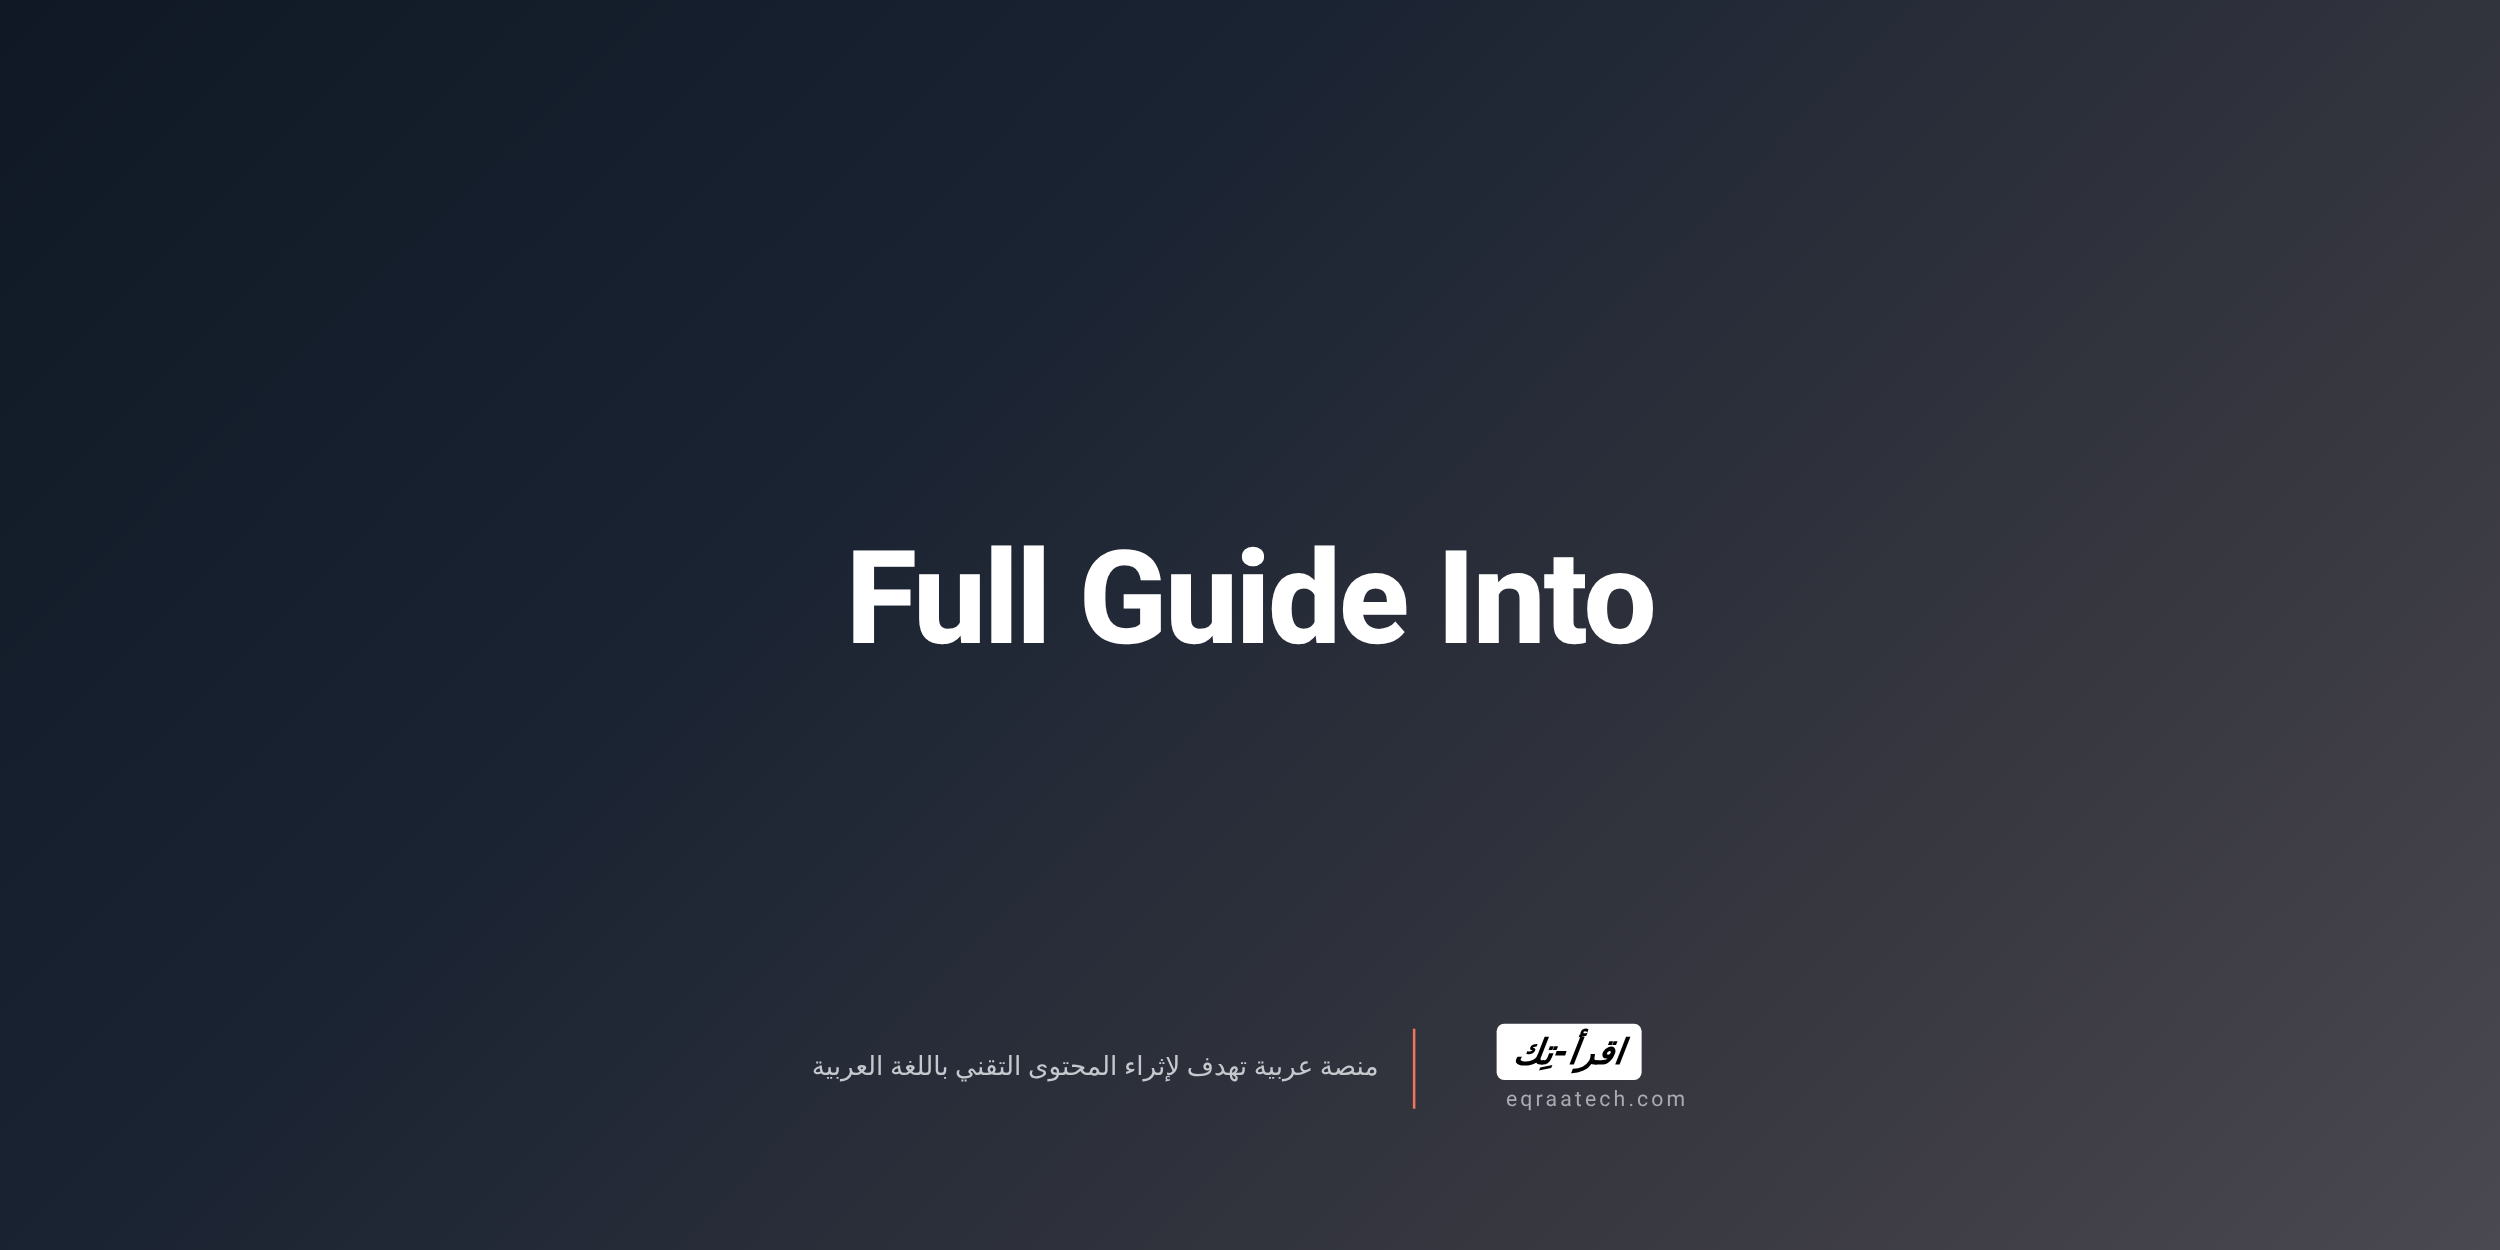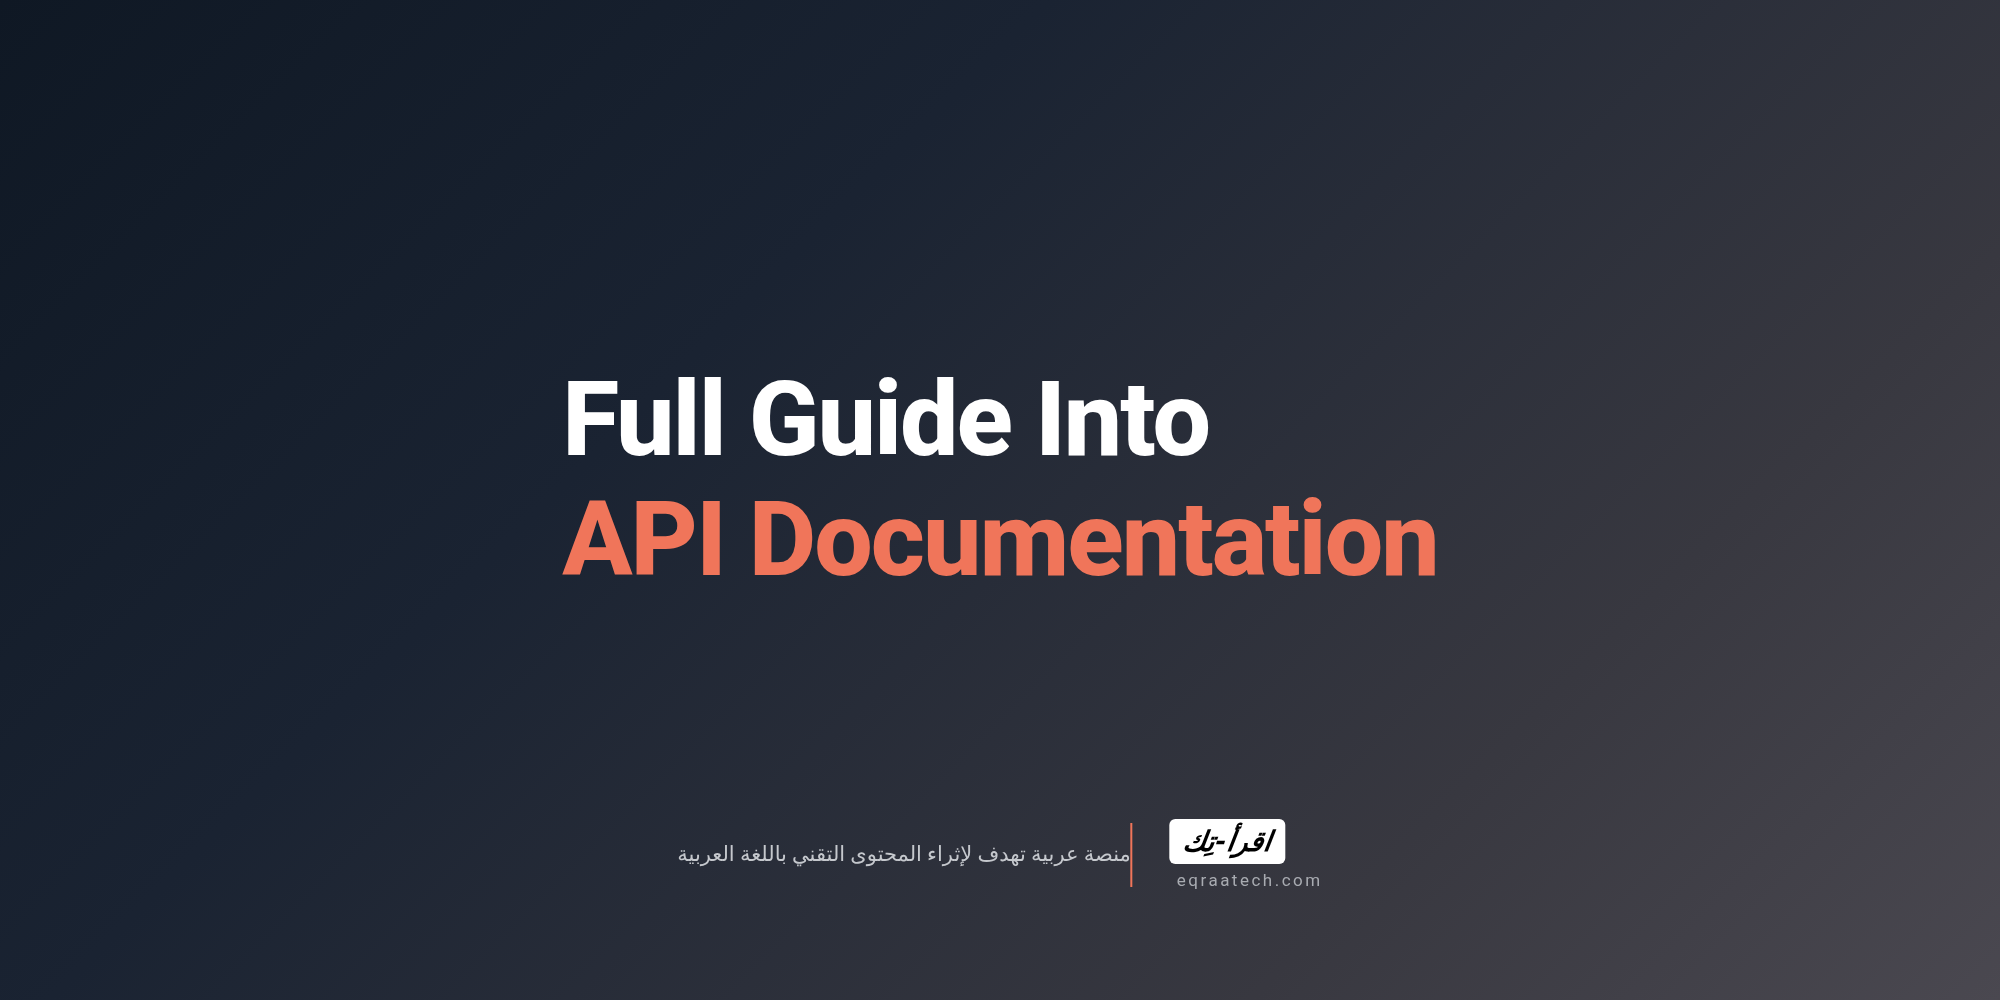--- a/index.html
+++ b/index.html
@@ -47,20 +47,21 @@
       color: #f0755a;
       letter-spacing: -2px;
       line-height: 1.15;
     }
     
     .footer {
       position: absolute;
       bottom: 110px;
       display: flex;
       align-items: center;
+      gap: 28px;
       left: 50%;
       transform: translateX(-50%);
     }
     
     .arabic-text {
       text-align: right;
       direction: rtl;
       color: #c5c8cd;
       font-size: 21px;
       line-height: 1.55;
@@ -105,21 +106,20 @@
       letter-spacing: 2.5px;
       font-weight: 400;
       margin-left: 44px;
     }
   </style>
 </head>
 <body>
 
 <div class="title-container">
   <div class="title-line-1">Full Guide Into</div>
-  <div class="title-line-2">API Documentation</div>
 </div>
 
 <div class="footer">
   <div class="arabic-text">
     <div>منصة عربية تهدف لإثراء المحتوى التقني باللغة العربية</div>
   </div>
   <div class="divider"></div>
   <div class="logo-section">
     <div class="logo-box">
       <span class="logo-text">اقرأ-تِك</span>

